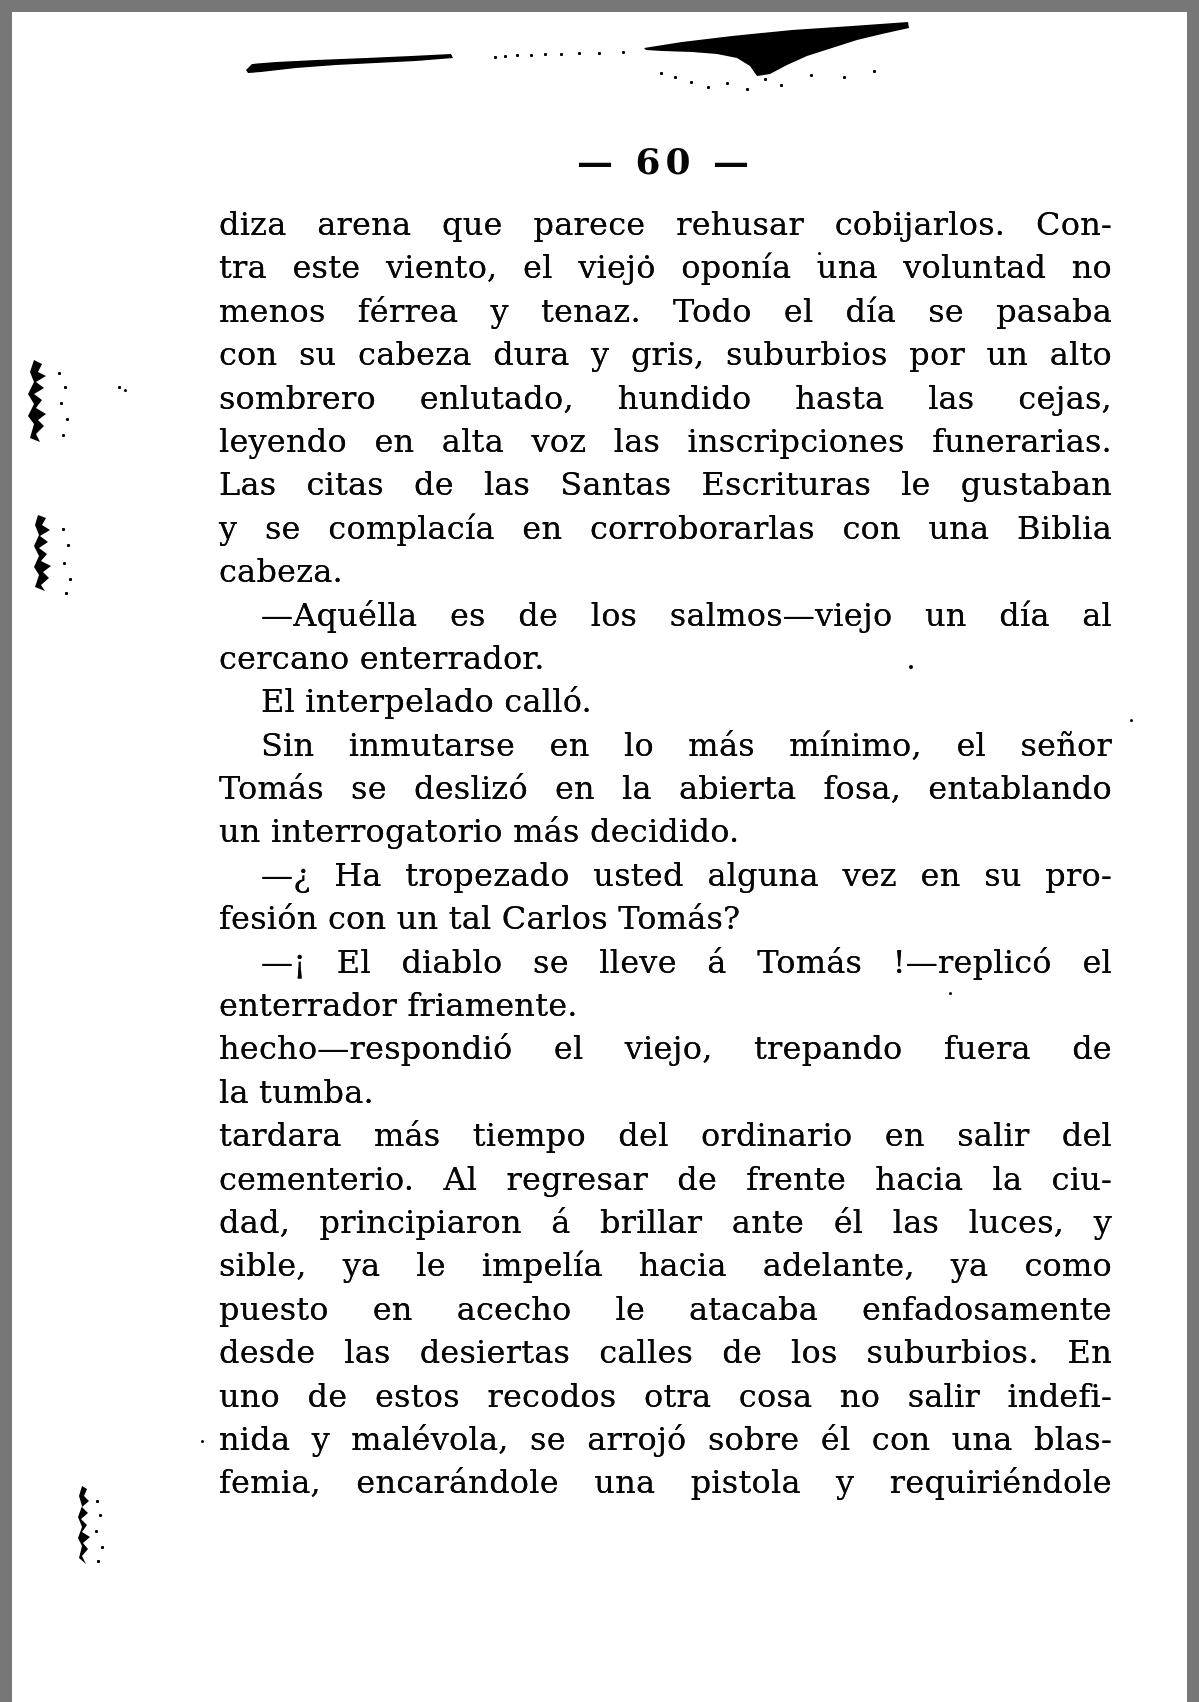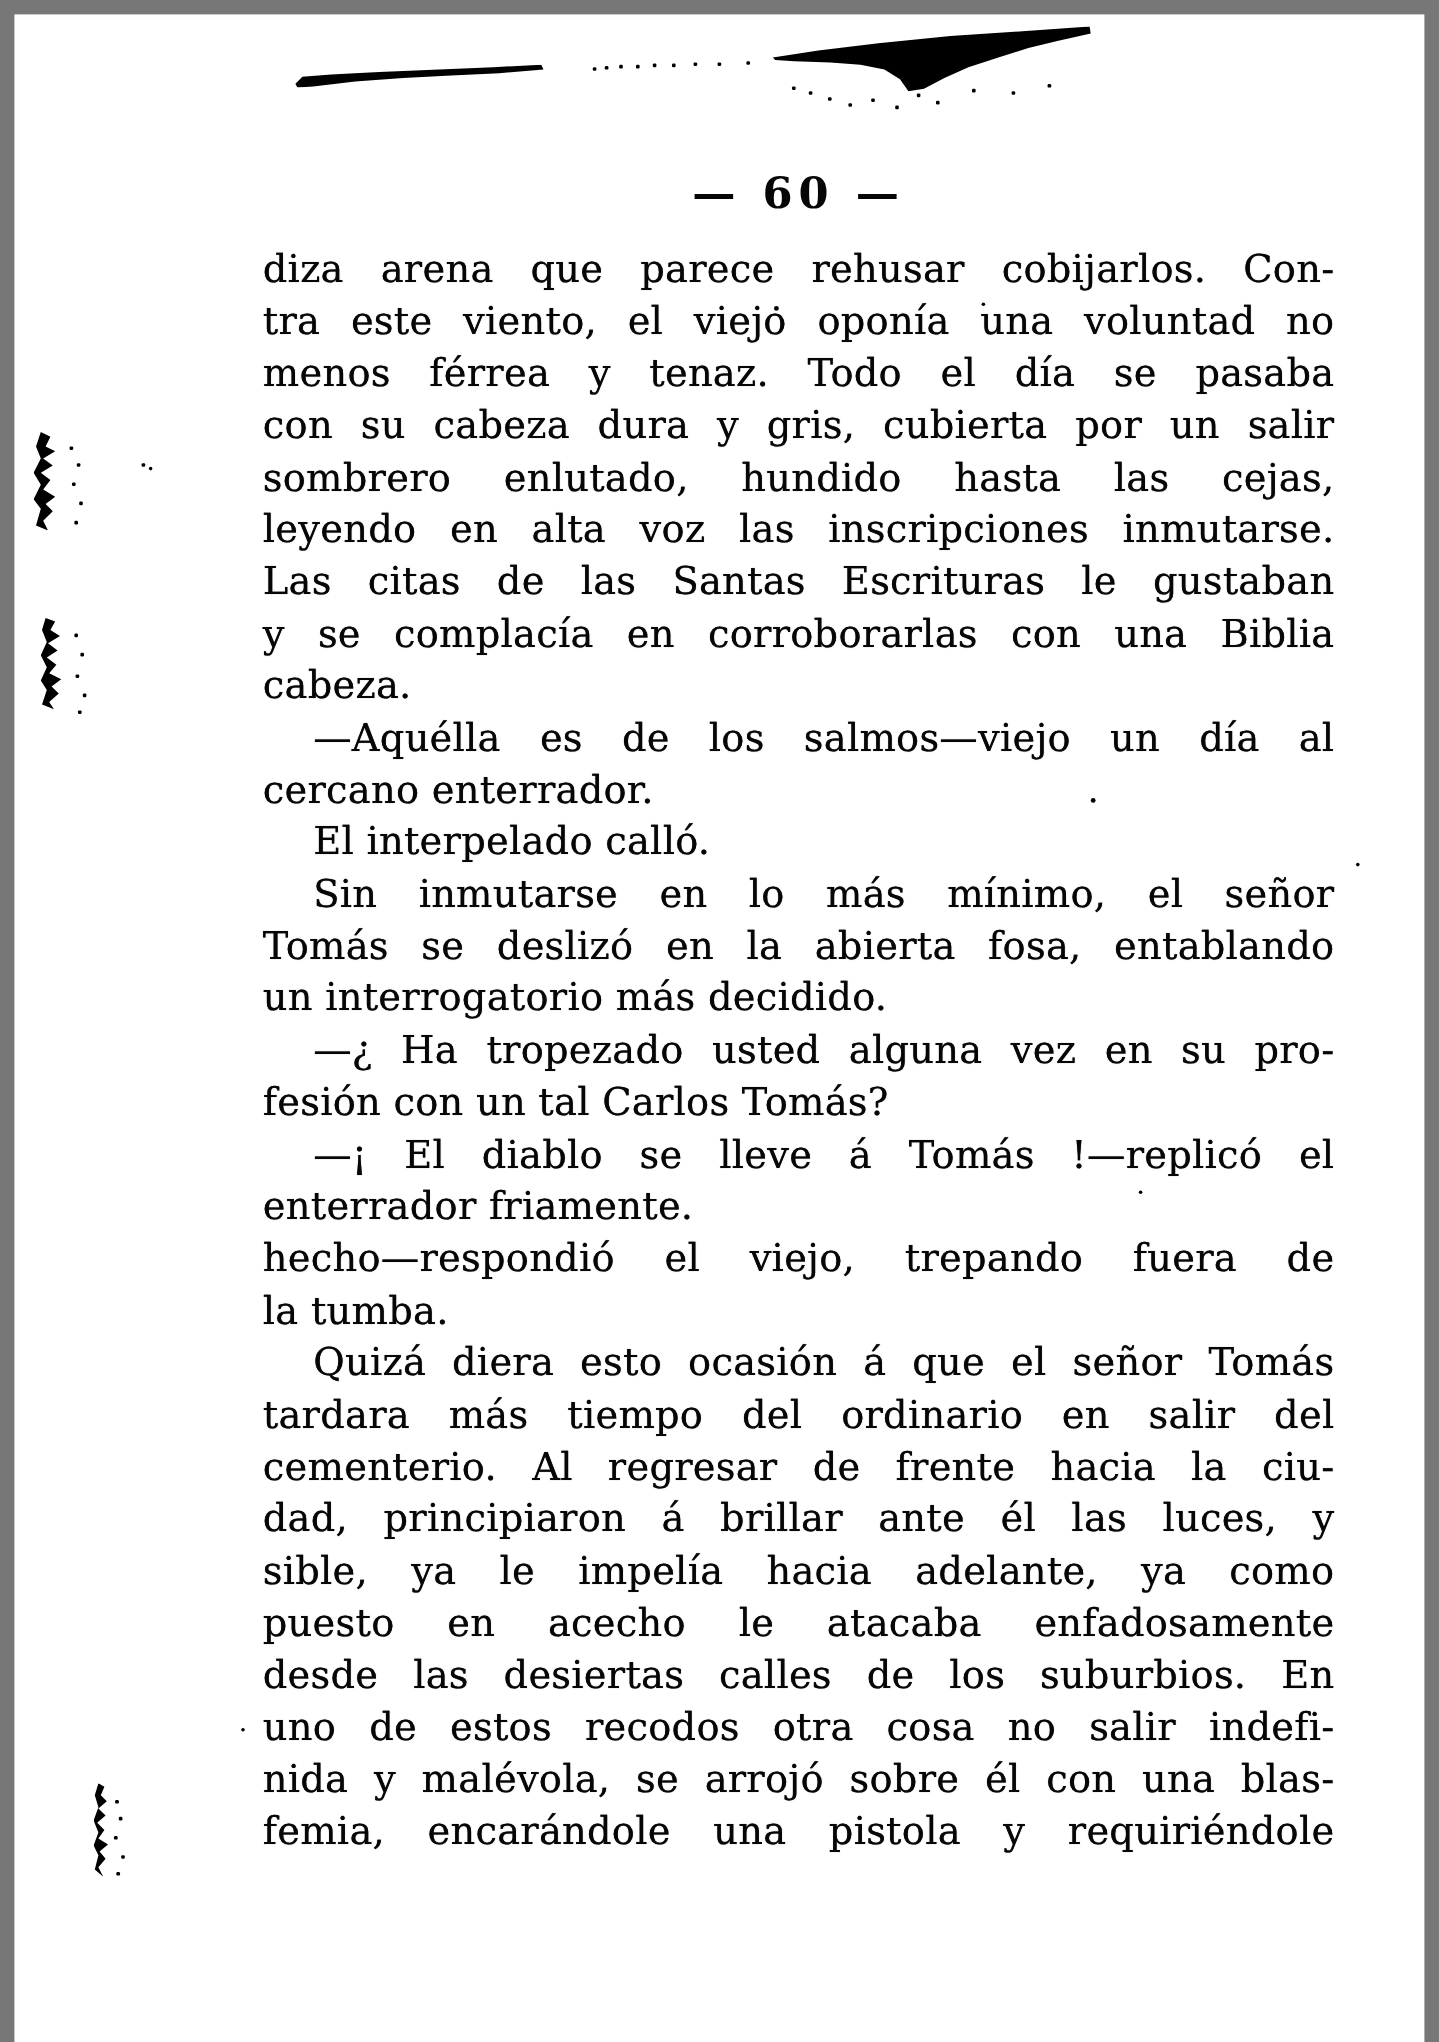--- a/index.html
+++ b/index.html
@@ -100,39 +100,38 @@
   <div class="dot dot-5"></div>
   <div class="dot dot-6"></div>
   <div class="dot dot-7"></div>
 
   <div class="page-number">— 60 —</div>
 
   <div class="text-block">
       <div class="line">diza arena que parece rehusar cobijarlos. Con-</div>
       <div class="line">tra este viento, el viejo oponía una voluntad no</div>
       <div class="line">menos férrea y tenaz. Todo el día se pasaba</div>
-      <div class="line">con su cabeza dura y gris, cubierta por un salir</div>
+      <div class="line">con su cabeza dura y gris, suburbios por un alto</div>
       <div class="line">sombrero enlutado, hundido hasta las cejas,</div>
-      <div class="line">leyendo en alta voz las inscripciones inmutarse.</div>
+      <div class="line">leyendo en alta voz las inscripciones funerarias.</div>
       <div class="line">Las citas de las Santas Escrituras le gustaban</div>
       <div class="line">y se complacía en corroborarlas con una Biblia</div>
       <div class="line para-end">cabeza.</div>
       <div class="line indent">—Aquélla es de los salmos—viejo un día al</div>
       <div class="line para-end">cercano enterrador.</div>
       <div class="line indent para-end">El interpelado calló.</div>
       <div class="line indent">Sin inmutarse en lo más mínimo, el señor</div>
       <div class="line">Tomás se deslizó en la abierta fosa, entablando</div>
       <div class="line para-end">un interrogatorio más decidido.</div>
       <div class="line indent">—¿ Ha tropezado usted alguna vez en su pro-</div>
       <div class="line para-end">fesión con un tal Carlos Tomás?</div>
       <div class="line indent">—¡ El diablo se lleve á Tomás !—replicó el</div>
       <div class="line para-end">enterrador friamente.</div>
       <div class="line">hecho—respondió el viejo, trepando fuera de</div>
       <div class="line para-end">la tumba.</div>
-      <div class="line indent">Quizá diera esto ocasión á que el señor Tomás</div>
       <div class="line">tardara más tiempo del ordinario en salir del</div>
       <div class="line">cementerio. Al regresar de frente hacia la ciu-</div>
       <div class="line">dad, principiaron á brillar ante él las luces, y</div>
       <div class="line">sible, ya le impelía hacia adelante, ya como</div>
       <div class="line">puesto en acecho le atacaba enfadosamente</div>
       <div class="line">desde las desiertas calles de los suburbios. En</div>
       <div class="line">uno de estos recodos otra cosa no salir indefi-</div>
       <div class="line">nida y malévola, se arrojó sobre él con una blas-</div>
       <div class="line">femia, encarándole una pistola y requiriéndole</div>
     </div>

